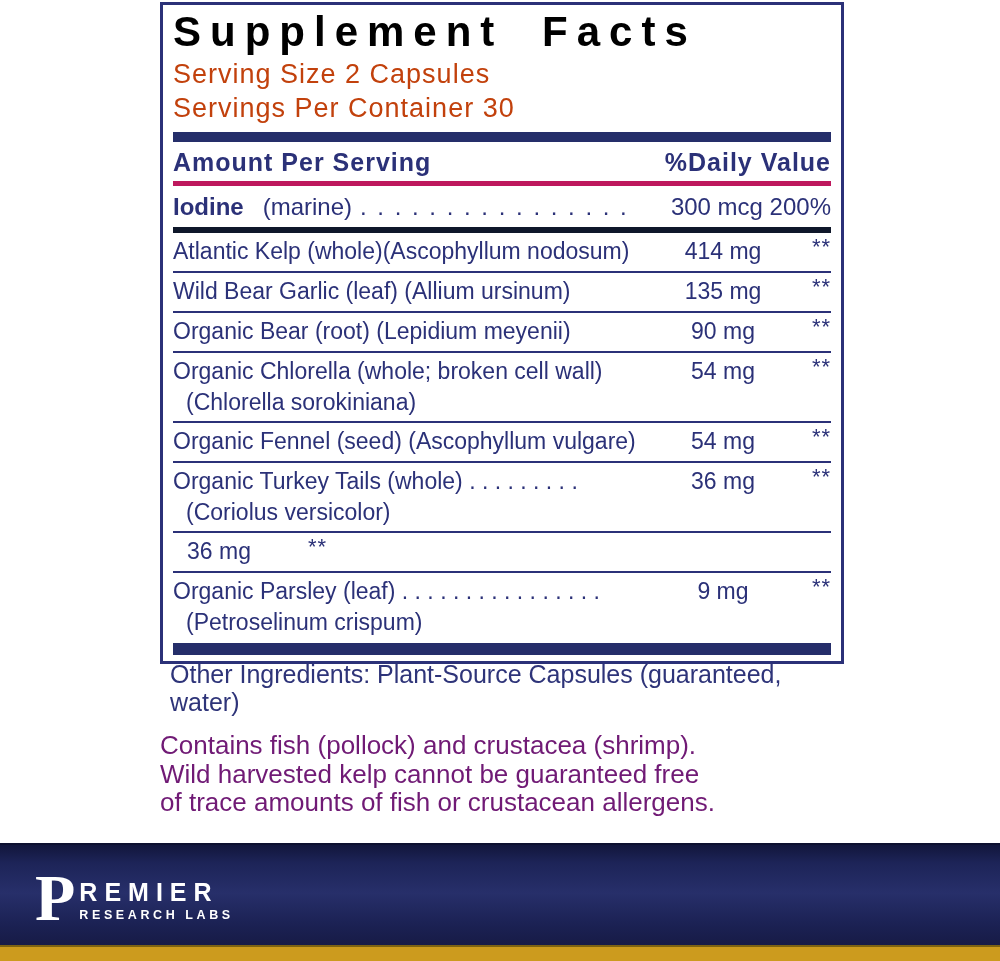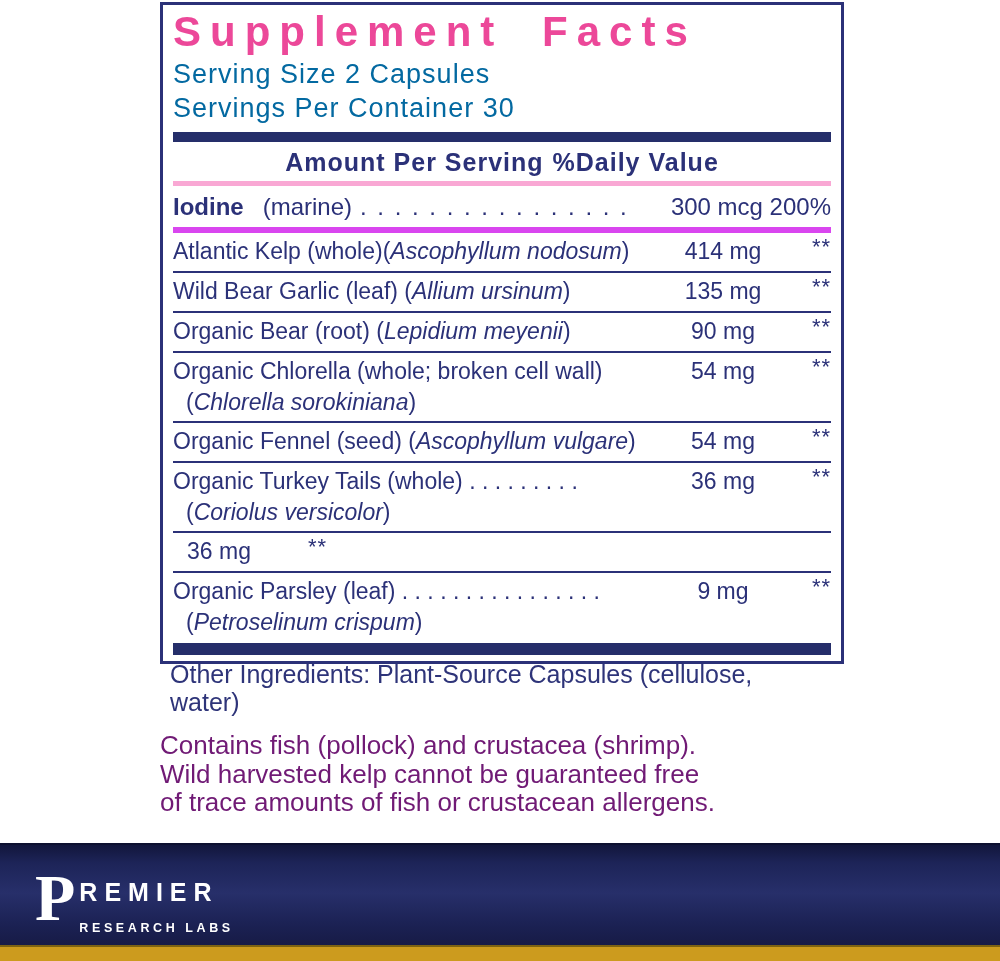--- a/index.html
+++ b/index.html
@@ -17,54 +17,54 @@
     width: 684px;
     border: 3px solid #2b3178;
     background: #ffffff;
     padding: 2px 10px 6px 10px;
   }
   .sf-title {
     font-weight: bold;
     font-size: 42px;
     letter-spacing: 9px;
     word-spacing: 18px;
-    color: #ec4899;
+    color: #000000;
     line-height: 50px;
     white-space: nowrap;
   }
   .serving-line {
     font-size: 27px;
     line-height: 34px;
     letter-spacing: 1px;
-    color: #0369a1;
+    color: #c2410c;
   }
   .bar-thin {
     height: 10px;
     background: #252e6a;
     margin-top: 7px;
   }
   .col-header {
     display: flex;
-    justify-content: center;
+    justify-content: space-between;
     align-items: baseline;
     font-weight: bold;
     font-size: 25px;
     line-height: 30px;
     padding: 5px 0 4px 0;
-    border-bottom: 5px solid #f9a8d4;
+    border-bottom: 5px solid #be185d;
     letter-spacing: 1px;
     gap: 9px;
   }
   .iodine-row {
     display: flex;
     align-items: flex-end;
     font-size: 24px;
     line-height: 30px;
     padding: 6px 0 5px 0;
-    border-bottom: 6px solid #d946ef;
+    border-bottom: 6px solid #0f172a;
     white-space: nowrap;
   }
   .iodine-name { font-weight: bold; }
   .iodine-detail { margin-left: 19px; }
   .dots {
     flex: 1;
     overflow: hidden;
     white-space: nowrap;
     margin: 0 8px;
     letter-spacing: 2px;
@@ -77,21 +77,21 @@
   }
   .ing-row:last-of-type { border-bottom: none; }
   .ing-line1 {
     display: flex;
     align-items: baseline;
     font-size: 23px;
     line-height: 31px;
     white-space: nowrap;
   }
   .ing-name { flex: 1; overflow: hidden; }
-  .ing-name .lat, .ing-line2 .lat { font-style: italic; }
+  .ing-name .lat, .ing-line2 .lat { }
   .ing-amount { width: 92px; text-align: center; white-space: nowrap; }
   .ing-note {
     width: 62px;
     text-align: right;
     font-size: 22px;
     align-self: flex-start;
     line-height: 20px;
     padding-top: 1px;
     letter-spacing: 1px;
   }
@@ -164,21 +164,21 @@
     font-size: 25px;
     font-weight: bold;
     letter-spacing: 7px;
     line-height: 26px;
   }
   .brand-sub {
     font-size: 12.5px;
     font-weight: bold;
     letter-spacing: 3.6px;
     line-height: 15px;
-    margin-top: 16px;
+    margin-top: 3px;
   }
 </style>
 </head>
 <body>
 
 <div class="panel">
   <div class="sf-title">Supplement Facts</div>
   <div class="serving-line">Serving Size 2 Capsules</div>
   <div class="serving-line">Servings Per Container 30</div>
 
@@ -266,21 +266,21 @@
         <span class="ing-note">**</span>
       </div>
       <div class="ing-line2"><span class="pre">(</span><span class="lat">Petroselinum crispum</span><span class="aft2">)</span></div>
     </div>
   </div>
 
   <div class="bar-thick"></div>
 </div>
 
 <div class="other-ing">
-  <div>Other Ingredients: Plant-Source Capsules (cellulose,</div>
+  <div>Other Ingredients: Plant-Source Capsules (guaranteed,</div>
   <div>water)</div>
 </div>
 
 <div class="allergen">
   <div>Contains fish (pollock) and crustacea (shrimp).</div>
   <div>Wild harvested kelp cannot be guaranteed free</div>
   <div>of trace amounts of fish or crustacean allergens.</div>
 </div>
 
 <div class="footer-navy">

